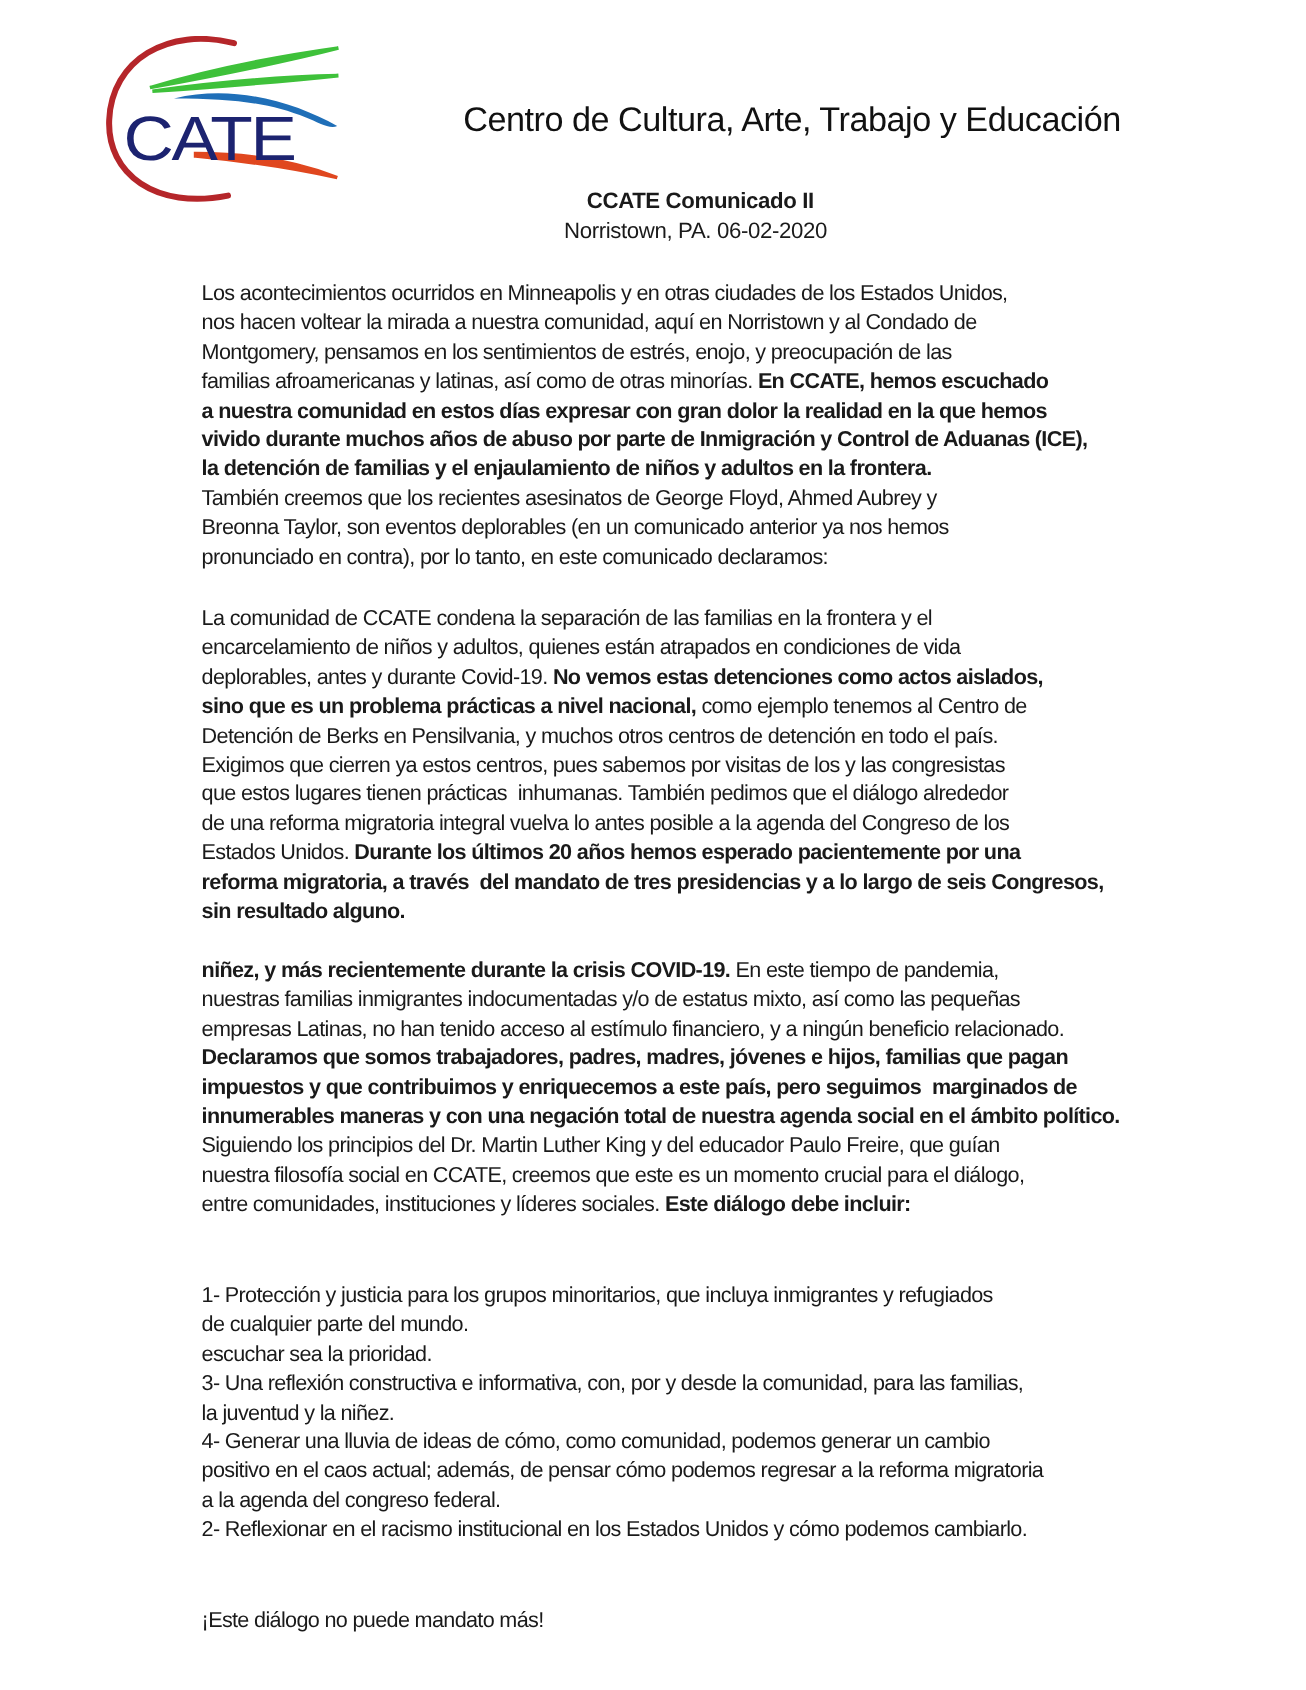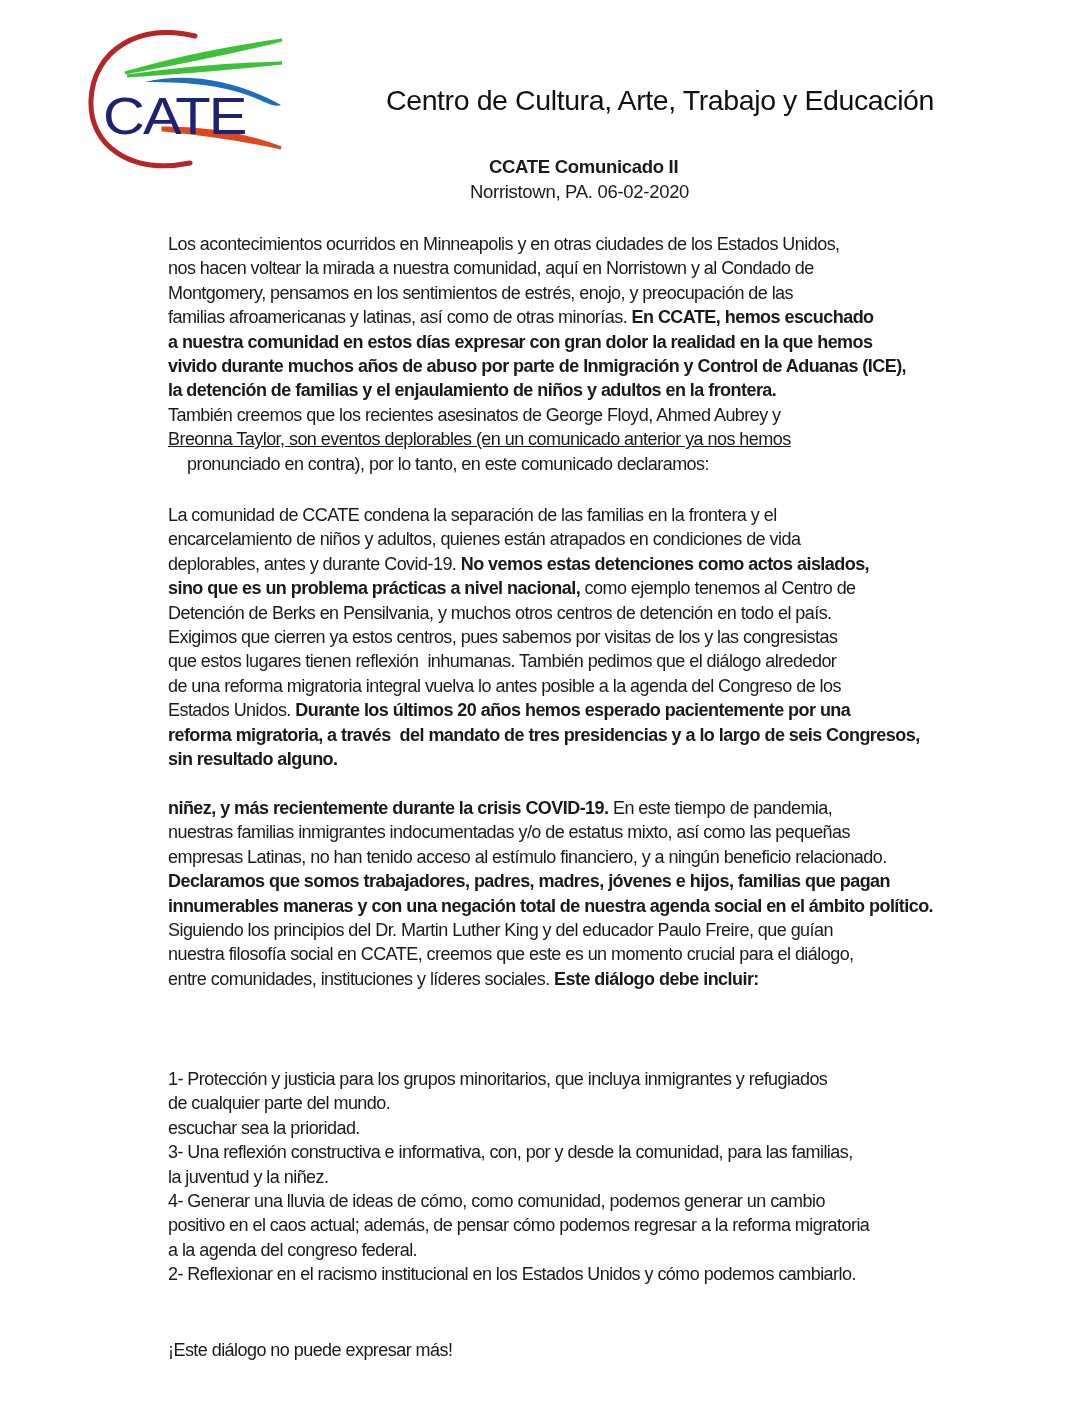--- a/index.html
+++ b/index.html
@@ -42,52 +42,53 @@
 
 <div class="body-text" id="p1">
     <span class="line"><span style="white-space: pre;">Los acontecimientos ocurridos en Minneapolis y en otras ciudades de los Estados Unidos,</span></span>
     <span class="line"><span style="white-space: pre;">nos hacen voltear la mirada a nuestra comunidad, aquí en Norristown y al Condado de</span></span>
     <span class="line"><span style="white-space: pre;">Montgomery, pensamos en los sentimientos de estrés, enojo, y preocupación de las</span></span>
     <span class="line"><span style="white-space: pre;">familias afroamericanas y latinas, así como de otras minorías. </span><span class="b" style="white-space: pre;">En CCATE, hemos escuchado</span></span>
     <span class="line"><span class="b" style="white-space: pre;">a nuestra comunidad en estos días expresar con gran dolor la realidad en la que hemos</span></span>
     <span class="line"><span class="b" style="white-space: pre;">vivido durante muchos años de abuso por parte de Inmigración y Control de Aduanas (ICE),</span></span>
     <span class="line"><span class="b" style="white-space: pre;">la detención de familias y el enjaulamiento de niños y adultos en la frontera.</span></span>
     <span class="line"><span style="white-space: pre;">También creemos que los recientes asesinatos de George Floyd, Ahmed Aubrey y</span></span>
-    <span class="line"><span style="white-space: pre; text-decoration: underline;">Breonna Taylor, son eventos deplorables (en un comunicado anterior ya nos hemos</span></span>
-    <span class="line"><span style="white-space: pre; margin-left: 19px;">pronunciado en contra), por lo tanto, en este comunicado declaramos:</span></span>
+    <span class="line"><span style="white-space: pre;">Breonna Taylor, son eventos deplorables (en un comunicado anterior ya nos hemos</span></span>
+    <span class="line"><span style="white-space: pre;">pronunciado en contra), por lo tanto, en este comunicado declaramos:</span></span>
   </div>
 <div class="body-text" id="p2">
     <span class="line"><span style="white-space: pre;">La comunidad de CCATE condena la separación de las familias en la frontera y el</span></span>
     <span class="line"><span style="white-space: pre;">encarcelamiento de niños y adultos, quienes están atrapados en condiciones de vida</span></span>
     <span class="line"><span style="white-space: pre;">deplorables, antes y durante Covid-19. </span><span class="b" style="white-space: pre;">No vemos estas detenciones como actos aislados,</span></span>
     <span class="line"><span class="b" style="white-space: pre;">sino que es un problema prácticas a nivel nacional,</span><span style="white-space: pre;"> como ejemplo tenemos al Centro de</span></span>
     <span class="line"><span style="white-space: pre;">Detención de Berks en Pensilvania, y muchos otros centros de detención en todo el país.</span></span>
     <span class="line"><span style="white-space: pre;">Exigimos que cierren ya estos centros, pues sabemos por visitas de los y las congresistas</span></span>
-    <span class="line"><span style="white-space: pre;">que estos lugares tienen reflexión  inhumanas. También pedimos que el diálogo alrededor</span></span>
+    <span class="line"><span style="white-space: pre;">que estos lugares tienen prácticas  inhumanas. También pedimos que el diálogo alrededor</span></span>
     <span class="line"><span style="white-space: pre;">de una reforma migratoria integral vuelva lo antes posible a la agenda del Congreso de los</span></span>
     <span class="line"><span style="white-space: pre;">Estados Unidos. </span><span class="b" style="white-space: pre;">Durante los últimos 20 años hemos esperado pacientemente por una</span></span>
     <span class="line"><span class="b" style="white-space: pre;">reforma migratoria, a través  del mandato de tres presidencias y a lo largo de seis Congresos,</span></span>
     <span class="line"><span class="b" style="white-space: pre;">sin resultado alguno.</span></span>
   </div>
 <div class="body-text" id="p3">
     <span class="line"><span class="b" style="white-space: pre;">niñez, y más recientemente durante la crisis COVID-19.</span><span style="white-space: pre;"> En este tiempo de pandemia,</span></span>
     <span class="line"><span style="white-space: pre;">nuestras familias inmigrantes indocumentadas y/o de estatus mixto, así como las pequeñas</span></span>
     <span class="line"><span style="white-space: pre; text-align: center;">empresas Latinas, no han tenido acceso al estímulo financiero, y a ningún beneficio relacionado.</span></span>
     <span class="line"><span class="b" style="white-space: pre;">Declaramos que somos trabajadores, padres, madres, jóvenes e hijos, familias que pagan</span></span>
+    <span class="line"><span class="b" style="white-space: pre;">impuestos y que contribuimos y enriquecemos a este país, pero seguimos  marginados de</span></span>
     <span class="line"><span class="b" style="white-space: pre;">innumerables maneras y con una negación total de nuestra agenda social en el ámbito político.</span></span>
     <span class="line"><span style="white-space: pre;">Siguiendo los principios del Dr. Martin Luther King y del educador Paulo Freire, que guían</span></span>
     <span class="line"><span style="white-space: pre;">nuestra filosofía social en CCATE, creemos que este es un momento crucial para el diálogo,</span></span>
     <span class="line"><span style="white-space: pre;">entre comunidades, instituciones y líderes sociales. </span><span class="b" style="white-space: pre;">Este diálogo debe incluir:</span></span>
   </div>
 <div class="body-text" id="p4">
     <span class="line"><span style="white-space: pre;">1- Protección y justicia para los grupos minoritarios, que incluya inmigrantes y refugiados</span></span>
     <span class="line"><span style="white-space: pre;">de cualquier parte del mundo.</span></span>
     <span class="line"><span style="white-space: pre;">escuchar sea la prioridad.</span></span>
     <span class="line"><span style="white-space: pre;">3- Una reflexión constructiva e informativa, con, por y desde la comunidad, para las familias,</span></span>
     <span class="line"><span style="white-space: pre;">la juventud y la niñez.</span></span>
     <span class="line"><span style="white-space: pre;">4- Generar una lluvia de ideas de cómo, como comunidad, podemos generar un cambio</span></span>
     <span class="line"><span style="white-space: pre;">positivo en el caos actual; además, de pensar cómo podemos regresar a la reforma migratoria</span></span>
     <span class="line"><span style="white-space: pre;">a la agenda del congreso federal.</span></span>
     <span class="line"><span style="white-space: pre;">2- Reflexionar en el racismo institucional en los Estados Unidos y cómo podemos cambiarlo.</span></span>
   </div>
 <div class="body-text" id="p5">
-    <span class="line"><span style="white-space: pre;">¡Este diálogo no puede expresar más!</span></span>
+    <span class="line"><span style="white-space: pre;">¡Este diálogo no puede mandato más!</span></span>
   </div>
 
 </body></html>

